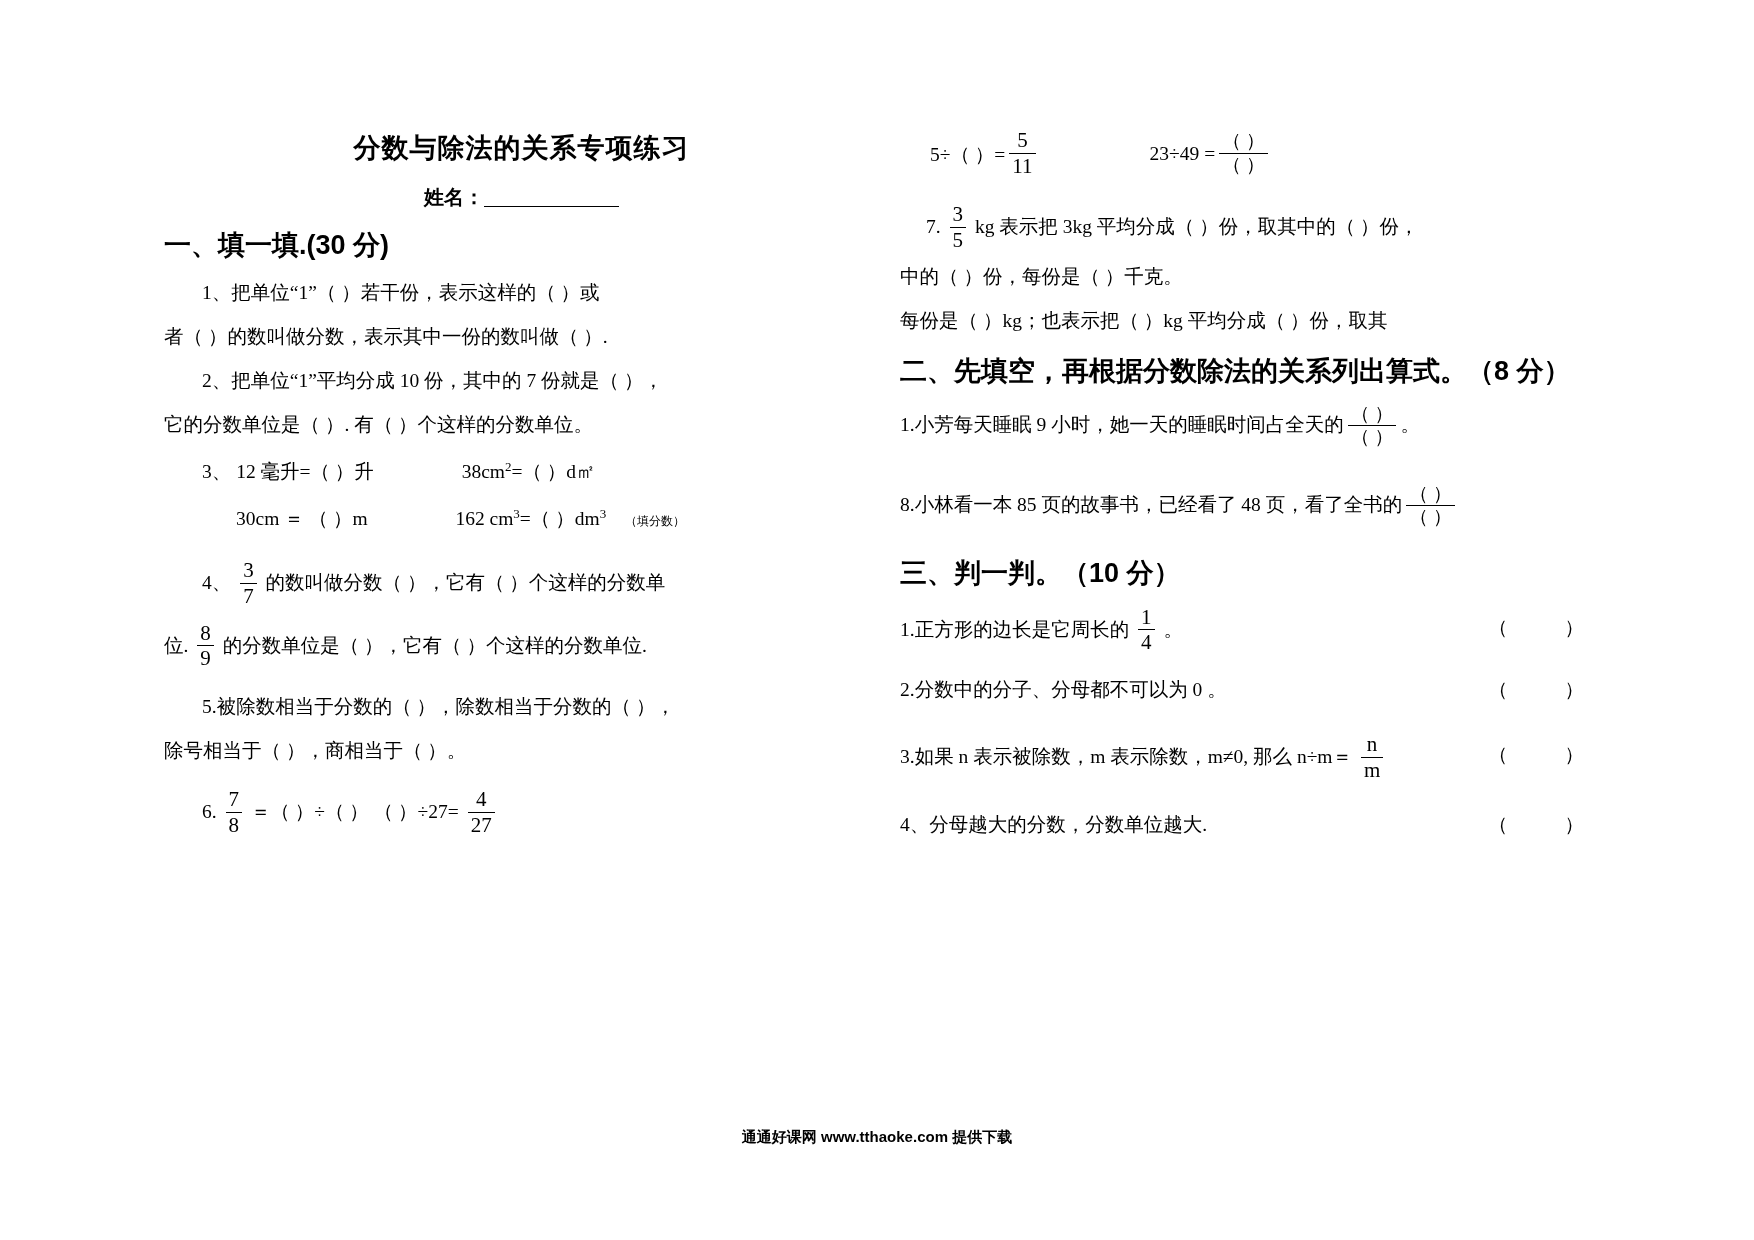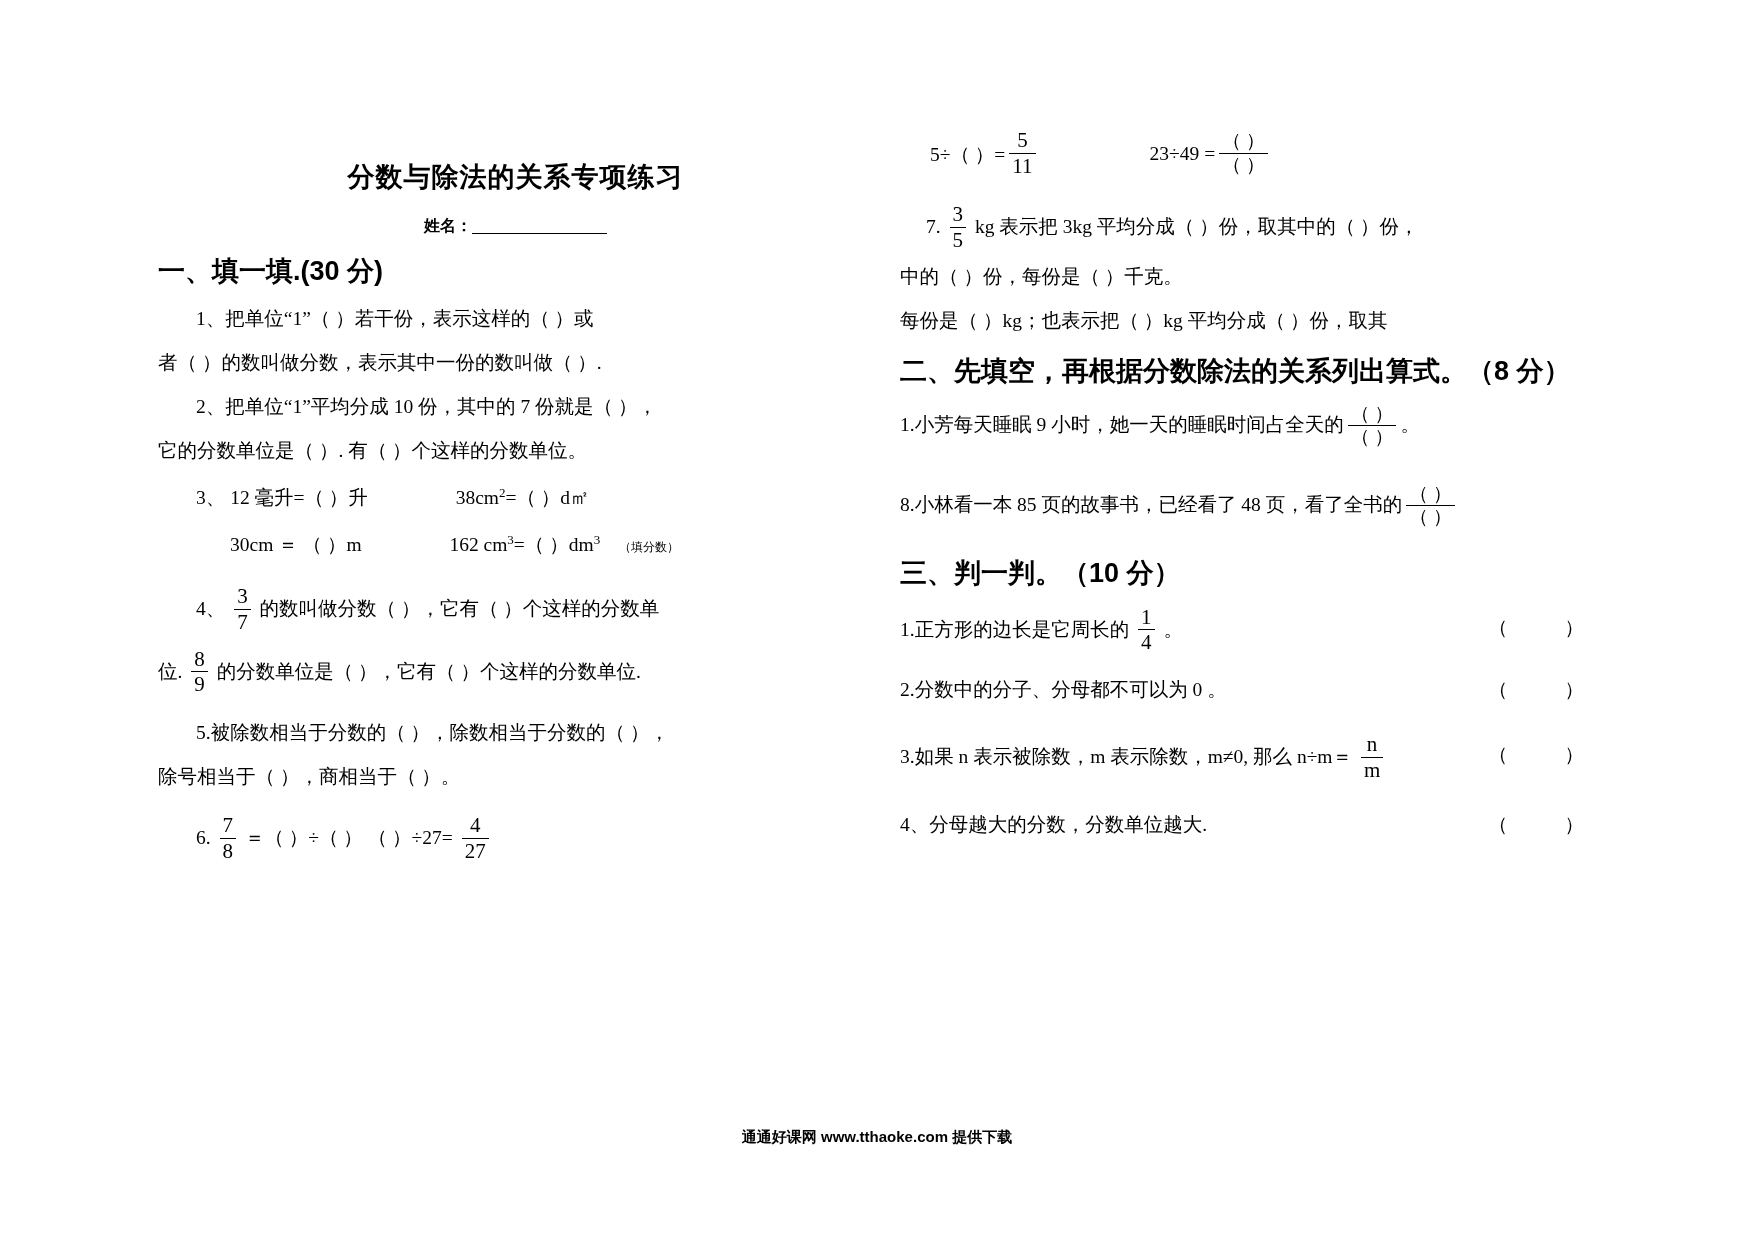--- a/index.html
+++ b/index.html
@@ -16,43 +16,42 @@
     overflow: hidden;
   }
   .page {
     position: absolute;
     left: 0; top: 0;
     width: 1754px;
     height: 1240px;
   }
   .col-left {
     position: absolute;
-    left: 158px;
+    left: 164px;
     top: 130px;
     width: 715px;
-    margin-top: 29px;
   }
   .col-right {
     position: absolute;
     left: 900px;
     top: 130px;
     width: 720px;
   }
   .doc-title {
     font-family: "Liberation Sans", sans-serif;
     font-weight: bold;
     font-size: 27px;
     text-align: center;
     letter-spacing: 1px;
     margin: 0 0 18px 0;
   }
   .name-line {
     font-family: Liberation Mono, monospace;
     font-weight: bold;
-    font-size: 16px;
+    font-size: 20px;
     text-align: center;
     margin-bottom: 16px;
   }
   .name-blank {
     display: inline-block;
     width: 135px;
     border-bottom: 1px solid #000;
     height: 20px;
     vertical-align: -3px;
   }

